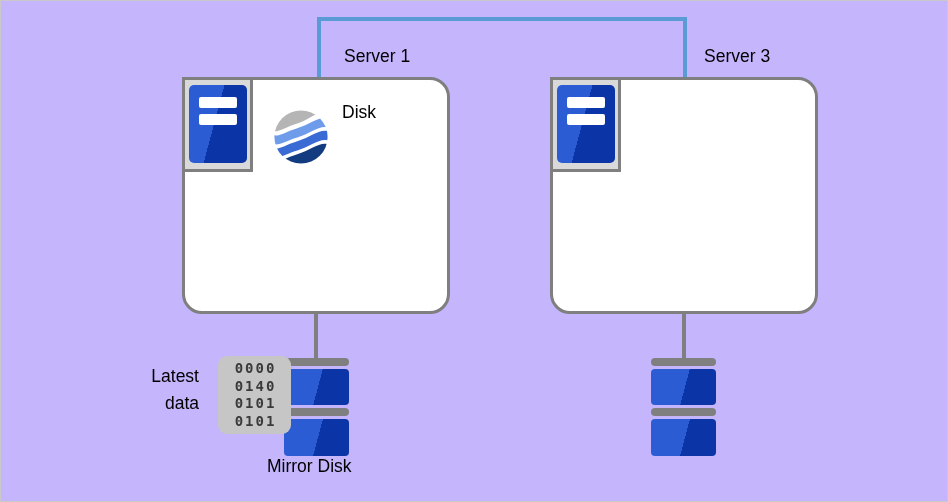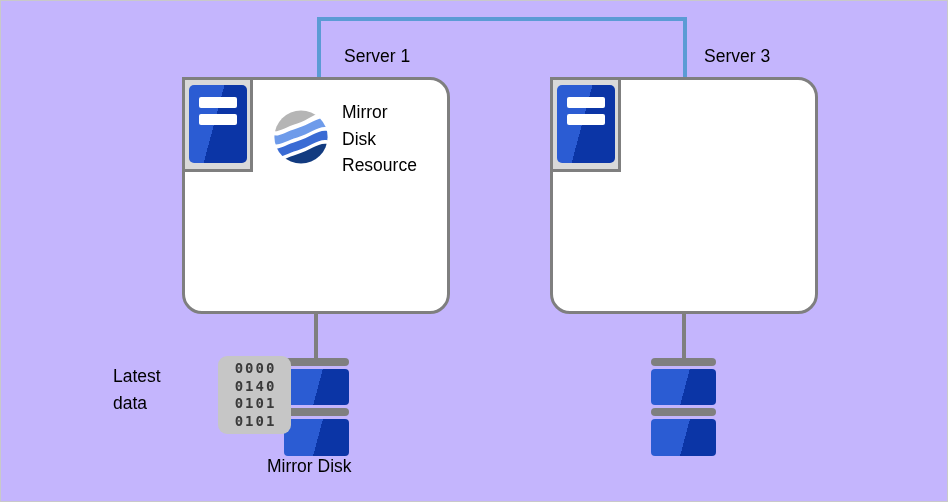--- a/index.html
+++ b/index.html
@@ -71,21 +71,21 @@
   .platter.p2{height:37px;}
   .binary-block{
     position:absolute;left:217px;top:355px;width:73px;height:78px;box-sizing:border-box;
     background:var(--binary_bg);border-radius:9px;
     display:flex;flex-direction:column;justify-content:center;align-items:center;
     font-family:"DejaVu Sans Mono",monospace;font-weight:bold;font-size:14px;
     line-height:17.5px;letter-spacing:2px;color:var(--binary_digit);
     text-indent:2px;
   }
   .latest-data{
-    position:absolute;left:112px;top:362px;width:86px;
+    position:absolute;left:112px;top:362px;width:86px;text-align:right;
     font-size:17.5px;line-height:27px;
   }
   .mirror-disk-label{position:absolute;left:266px;top:455px;font-size:17.5px;white-space:nowrap;}
 </style>
 </head>
 <body>
 
 <div class="canvas">
 
   <div class="blue-link"></div>
@@ -118,23 +118,21 @@
     <g clip-path="url(#cclip)">
       <rect width="60" height="60" fill="#ffffff"></rect>
       <path class="w-gray" d="M0,0 H60 V4 C48,1 40,11 26,15.5 C13,19.5 5,25.5 0,23.5 Z"></path>
       <path class="w-lblue" d="M0,28 C7,30 14,24 26,20.5 C40,16.5 50,6.5 60,10 V20 C50,16.5 40,26.5 26,30.5 C14,34 7,39.5 0,37.5 Z"></path>
       <path class="w-mblue" d="M0,42 C7,44 14,38 26,34.5 C40,30.5 50,20.5 60,24 V34 C50,30.5 40,40.5 26,44.5 C14,48 7,53.5 0,51.5 Z"></path>
       <path class="w-navy" d="M0,56 C7,58 14,52 26,48.5 C40,44.5 50,34.5 60,38 V60 H0 Z"></path>
     </g>
   </svg>
 
   <div class="resource-text">
-    <div>Mirror</div>
     <div>Disk</div>
-    <div>Resource</div>
   </div>
 
   <div class="drop-line s1-drop"></div>
   <div class="drop-line s2-drop"></div>
 
   <div class="disk-stack s1-disk">
     <div class="platter-cap"></div>
     <div class="platter"></div>
     <div class="platter-cap"></div>
     <div class="platter p2"></div>

